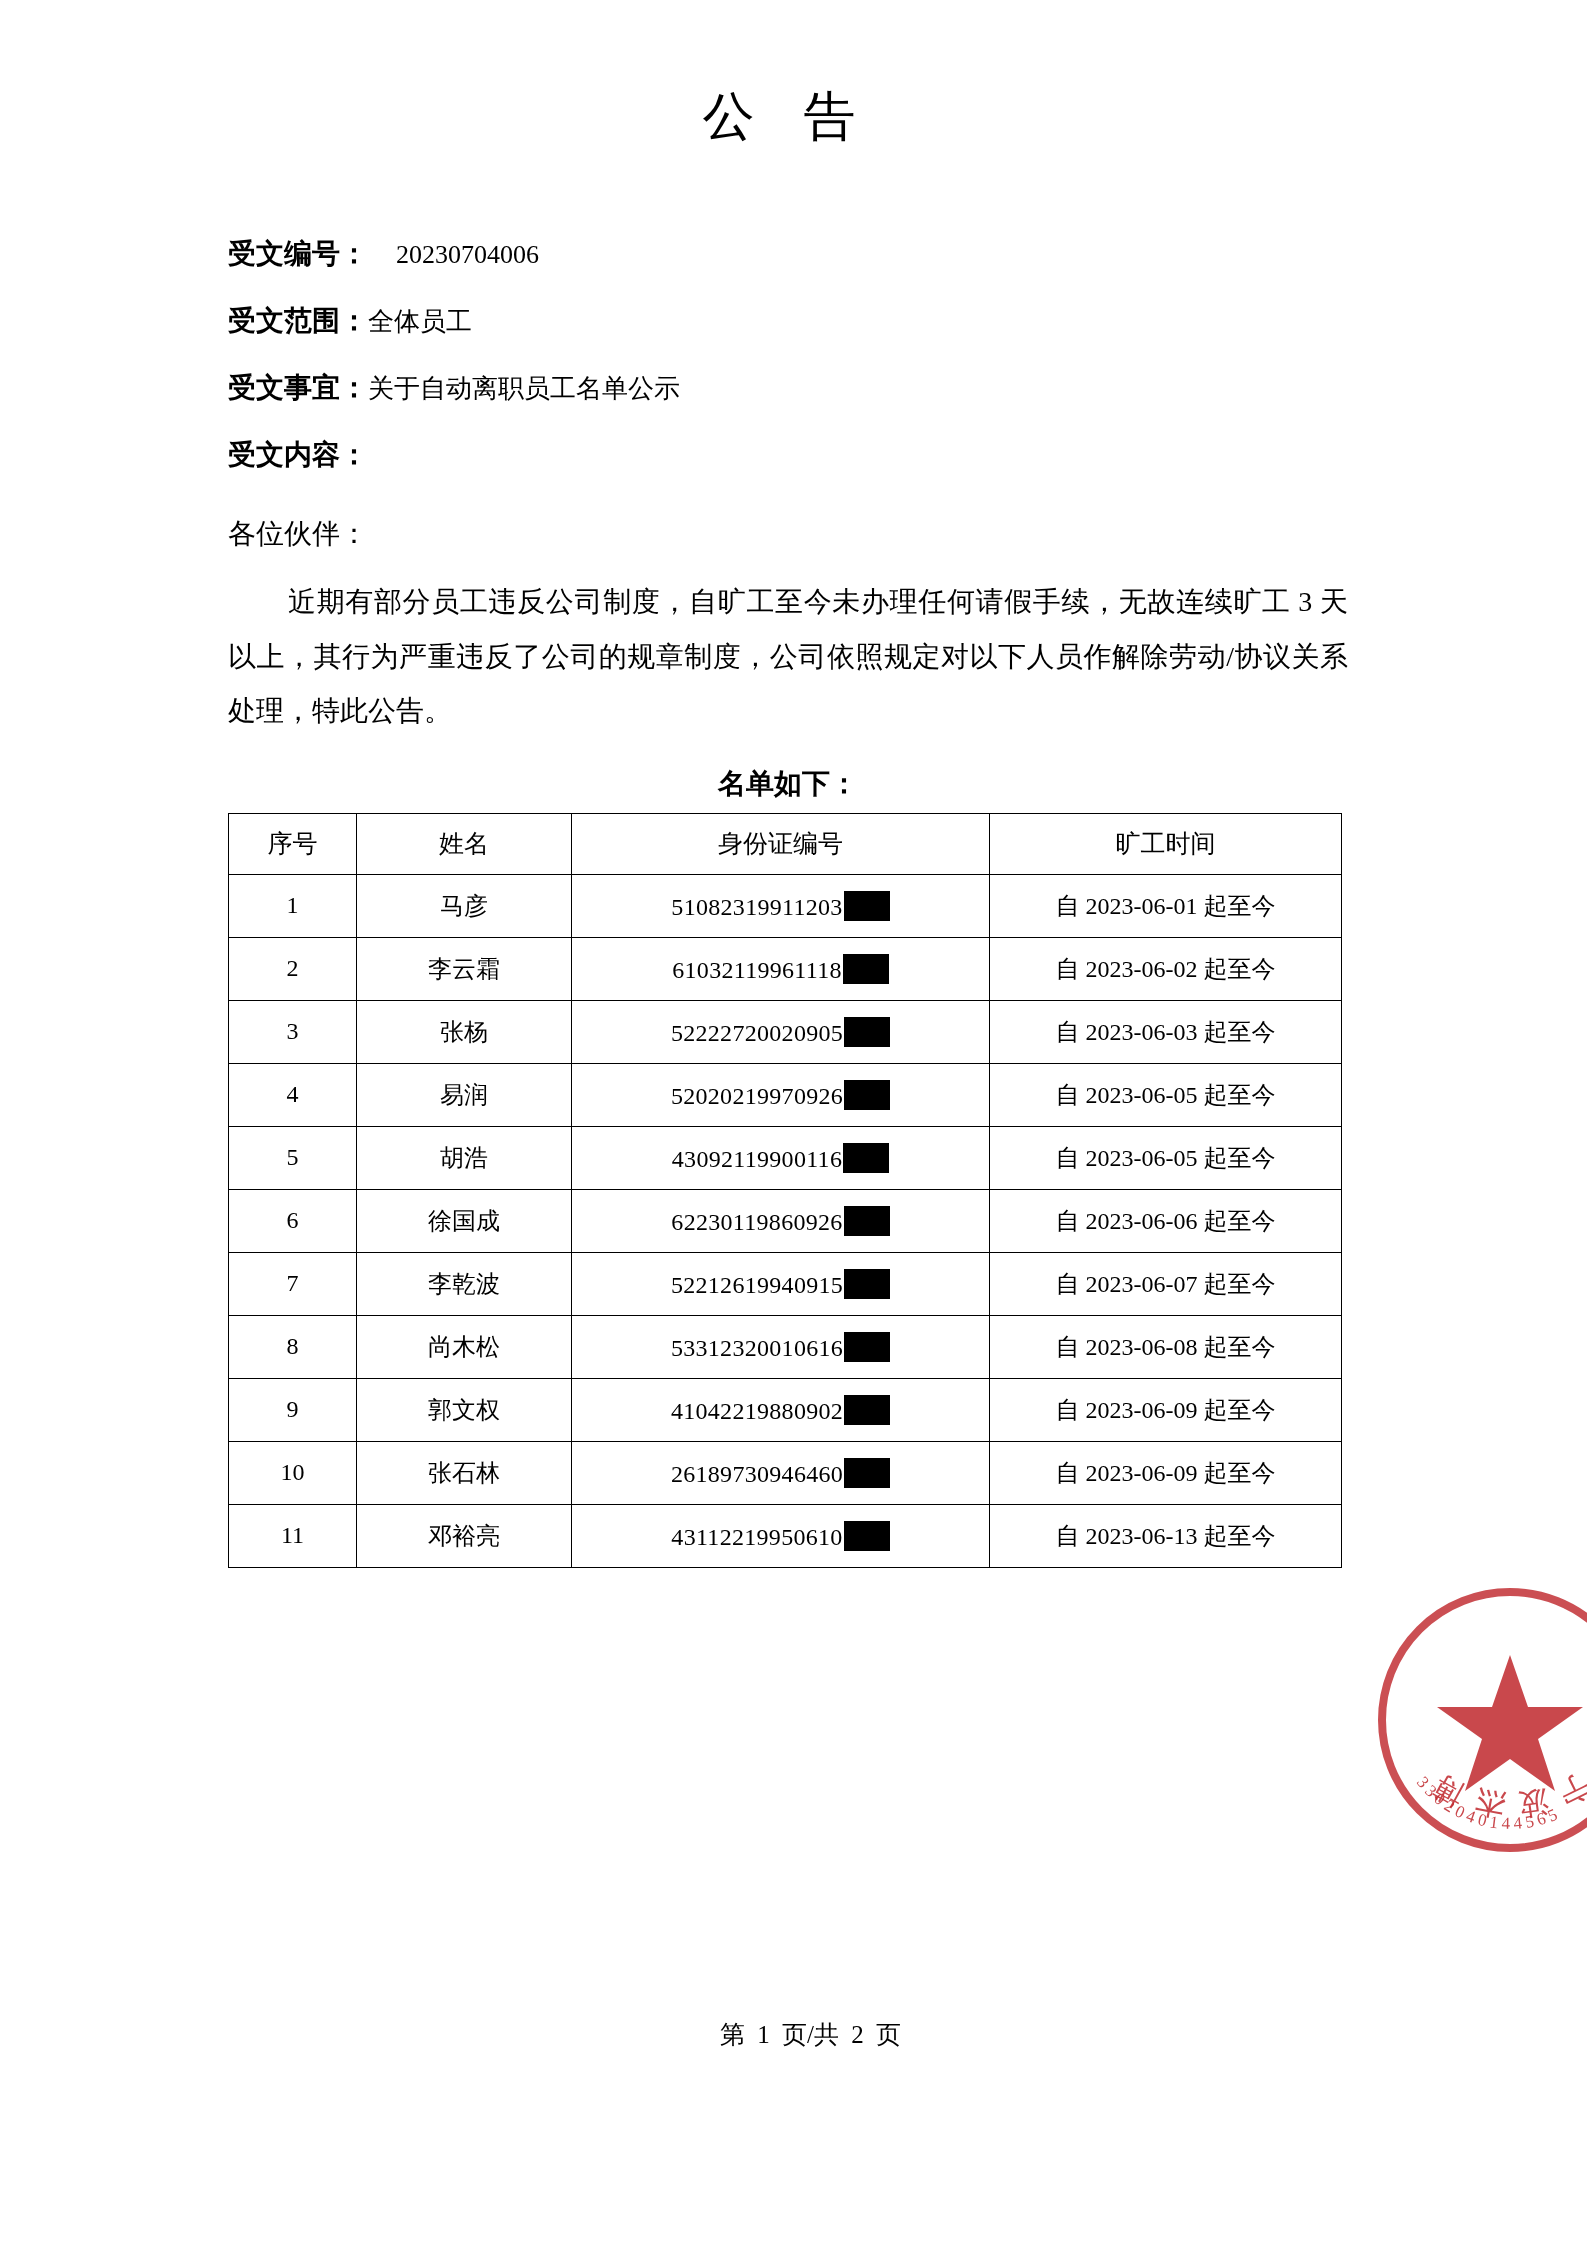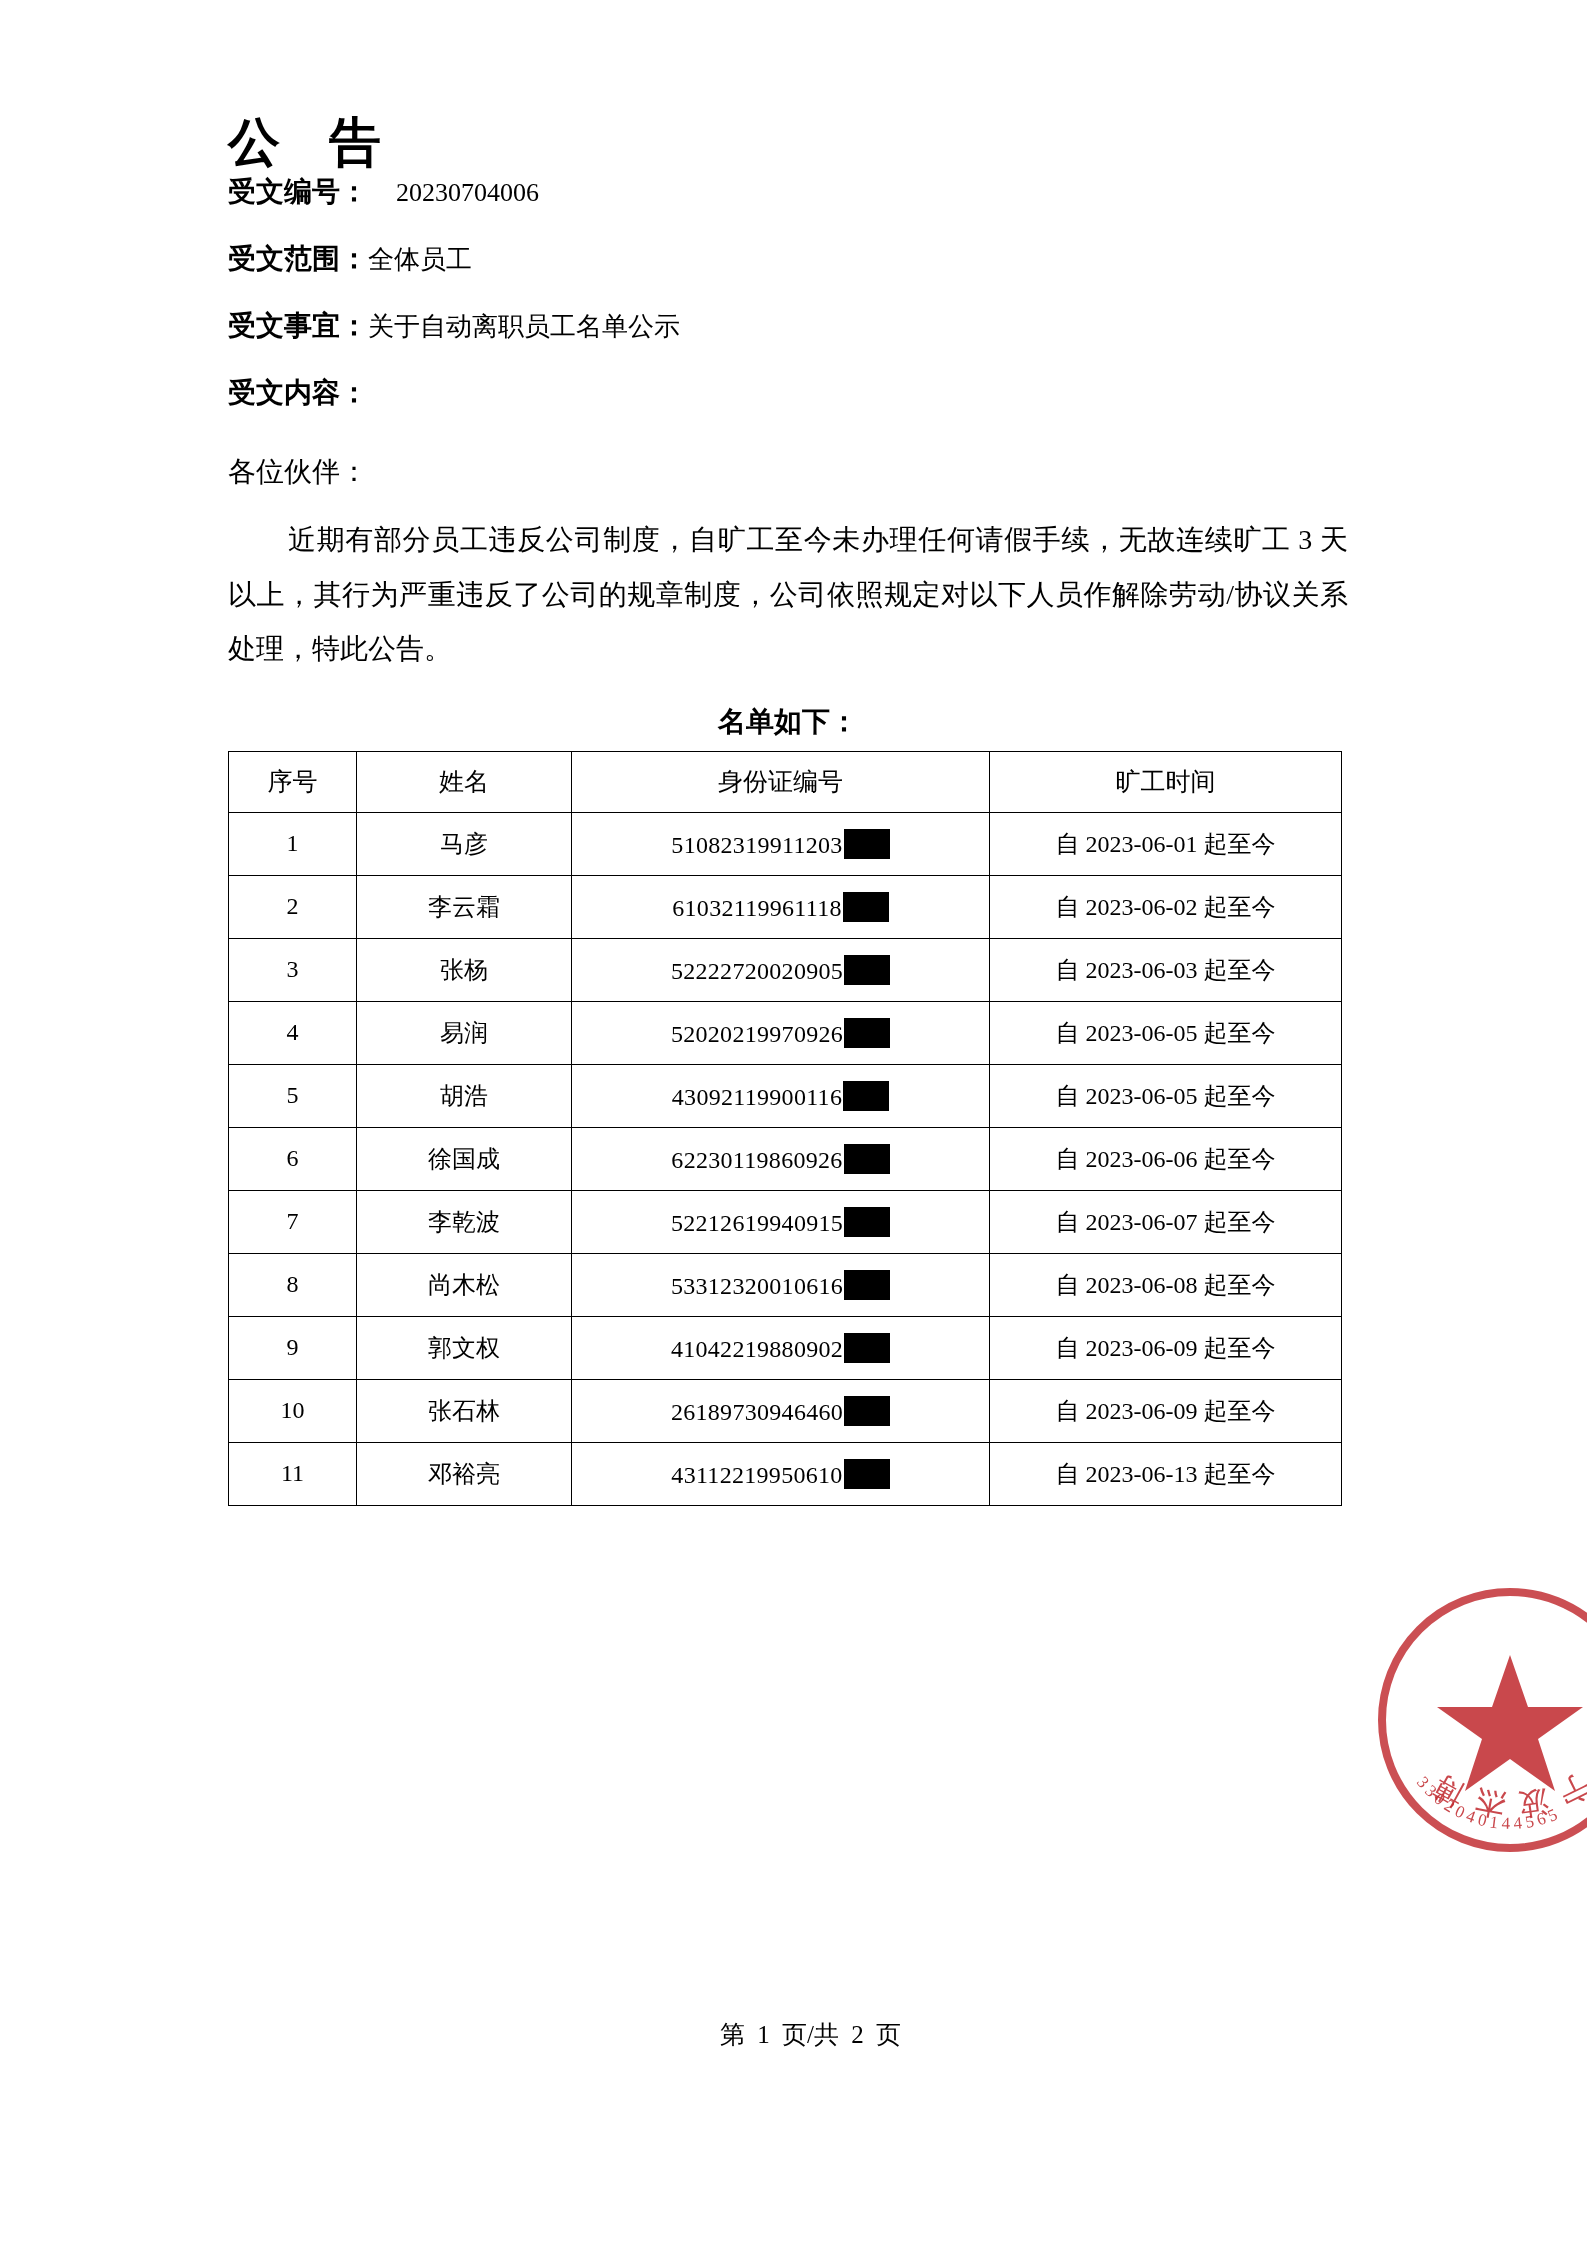--- a/index.html
+++ b/index.html
@@ -22,29 +22,30 @@
     height: 2245px;
     background: #fff;
   }
   .content {
     position: absolute;
     left: 228px;
     top: 0;
     width: 1120px;
   }
   .doc-title {
-    text-align: left;
+    text-align: center;
     font-size: 52px;
-    font-weight: bold;
+    font-weight: normal;
     letter-spacing: 18px;
-    margin-top: 108px;
+    margin-top: 82px;
     margin-bottom: 0;
     font-family: "Liberation Serif", "DejaVu Serif", serif;
   }
   .meta-block {
+    margin-top: 88px;
   }
   .meta-row {
     font-size: 27px;
     line-height: 1.0;
     margin-bottom: 39px;
     white-space: nowrap;
   }
   .meta-label {
     font-weight: bold;
     font-size: 28px;

